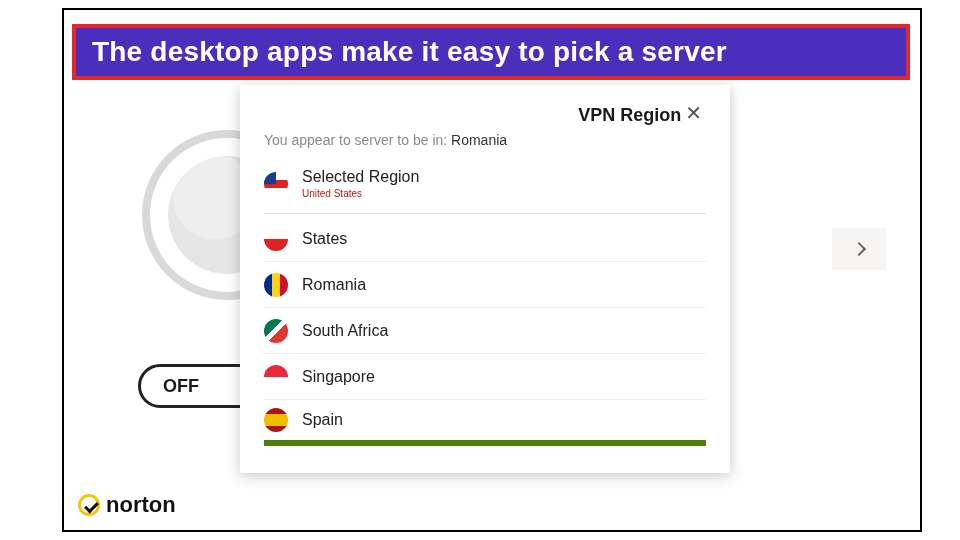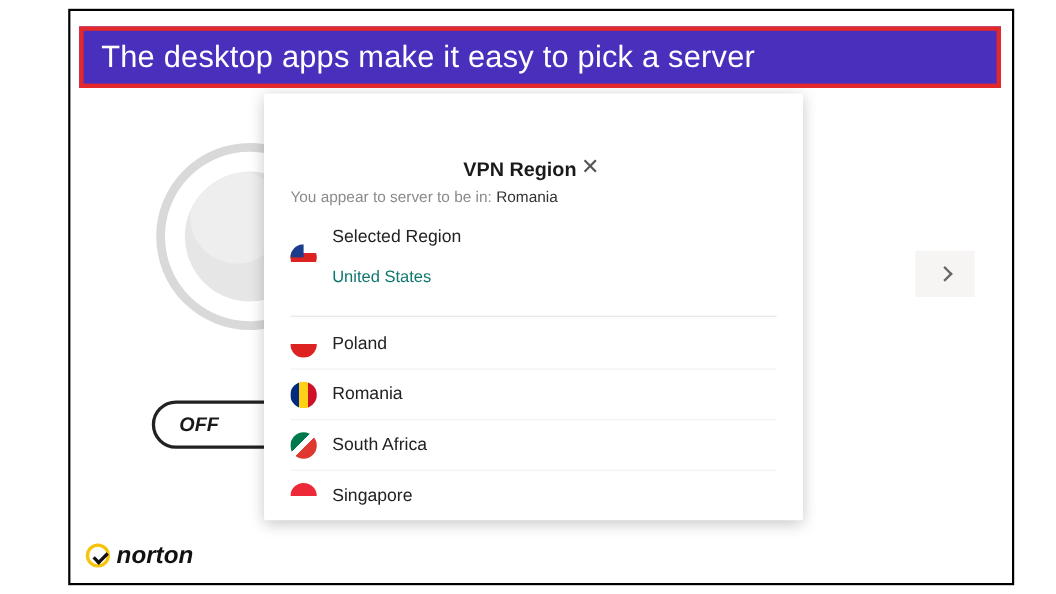--- a/index.html
+++ b/index.html
@@ -22,27 +22,27 @@
     left: 8px; right: 10px; top: 14px;
     height: 56px;
     background: #4a2fbd;
     border: 4px solid #e3282b;
     display: flex;
     align-items: center;
     padding-left: 16px;
   }
   .caption-text {
     color: #fff;
-    font-weight: 400;
+    font-weight: 700;
     font-size: 28px;
     letter-spacing: .2px;
   }
   .app-bg {
     position: absolute;
-    left: 0; right: 0; top: 0; bottom: 0; font-style: italic;
+    left: 0; right: 0; top: 0; bottom: 0;
   }
   .globe {
     position: absolute;
     left: 78px; top: 120px;
     width: 170px; height: 170px;
     border: 8px solid #d9d9d9;
     border-radius: 50%;
     background: #fff;
   }
   .globe::before {
@@ -113,23 +113,22 @@
     width: 490px; height: 388px;
     background: #fff;
     box-shadow: 0 3px 14px rgba(0,0,0,.22);
     border-radius: 2px;
     padding: 16px 24px 10px 24px;
     display: flex;
     flex-direction: column;
   }
   .dlg-header {
     display: flex;
-    justify-content: center;
+    justify-content: flex-end;
     align-items: flex-start;
-    margin-top: 39px;
   }
   .dlg-title {
     font-weight: 700;
     font-size: 18px;
     color: #1a1a1a;
     padding-top: 4px;
   }
   .close {
     font-size: 20px;
     color: #555;
@@ -141,40 +140,40 @@
     margin-top: 6px;
     font-size: 14px;
     color: #8a8a8a;
   }
   .subline .loc { color: #333; }
   .sel-block {
     display: flex;
     align-items: center;
     gap: 14px;
     margin-top: 20px;
-    padding-bottom: 27px;
+    padding-bottom: 14px;
     border-bottom: 1px solid #e4e4e4;
   }
   .flag {
     width: 24px; height: 24px;
     border-radius: 50%;
     flex: 0 0 24px;
     background: #ccc;
     position: relative;
     overflow: hidden;
   }
   .flag-us { background: linear-gradient(#fff 0 33%, #d22 33% 66%, #fff 66% 100%); }
   .flag-us::before { content:""; position:absolute; left:0; top:0; width:12px; height:12px; background:#1a3c8a; }
   .flag-pl { background: linear-gradient(#fff 0 50%, #d22 50% 100%); }
   .flag-ro { background: linear-gradient(90deg,#002b7f 0 33%,#fcd116 33% 66%,#ce1126 66% 100%); }
   .flag-sg { background: linear-gradient(#ed2939 0 50%, #fff 50% 100%); }
   .flag-za { background: linear-gradient(135deg,#007a4d 0 40%,#fff 40% 55%,#de3831 55% 100%); }
   .flag-es { background: linear-gradient(#aa151b 0 25%,#f1bf00 25% 75%,#aa151b 75% 100%); }
   .sel-text .t1 { font-size: 16px; color:#222; font-weight:500; }
-  .sel-text .t2 { font-size: 15px; color:#0f766e; margin-top:18px; }
+  .sel-text .t2 { font-size: 10px; color:#b91c1c; margin-top:2px; }
   .region-list {
     flex: 1 1 auto;
     overflow: hidden;
     position: relative;
     margin-top: 2px;
   }
   .region-item {
     display: flex;
     align-items: center;
     gap: 14px;
@@ -225,21 +224,21 @@
       <div class="flag flag-us"></div>
       <div class="sel-text">
         <div class="t1">Selected Region</div>
         <div class="t2">United States</div>
       </div>
     </div>
 
     <div class="region-list">
       <div class="region-item">
         <div class="flag flag-pl"></div>
-        <span>Poland</span>
+        <span>States</span>
       </div>
       <div class="region-item">
         <div class="flag flag-ro"></div>
         <span>Romania</span>
       </div>
       <div class="region-item">
         <div class="flag flag-za"></div>
         <span>South Africa</span>
       </div>
       <div class="region-item">

